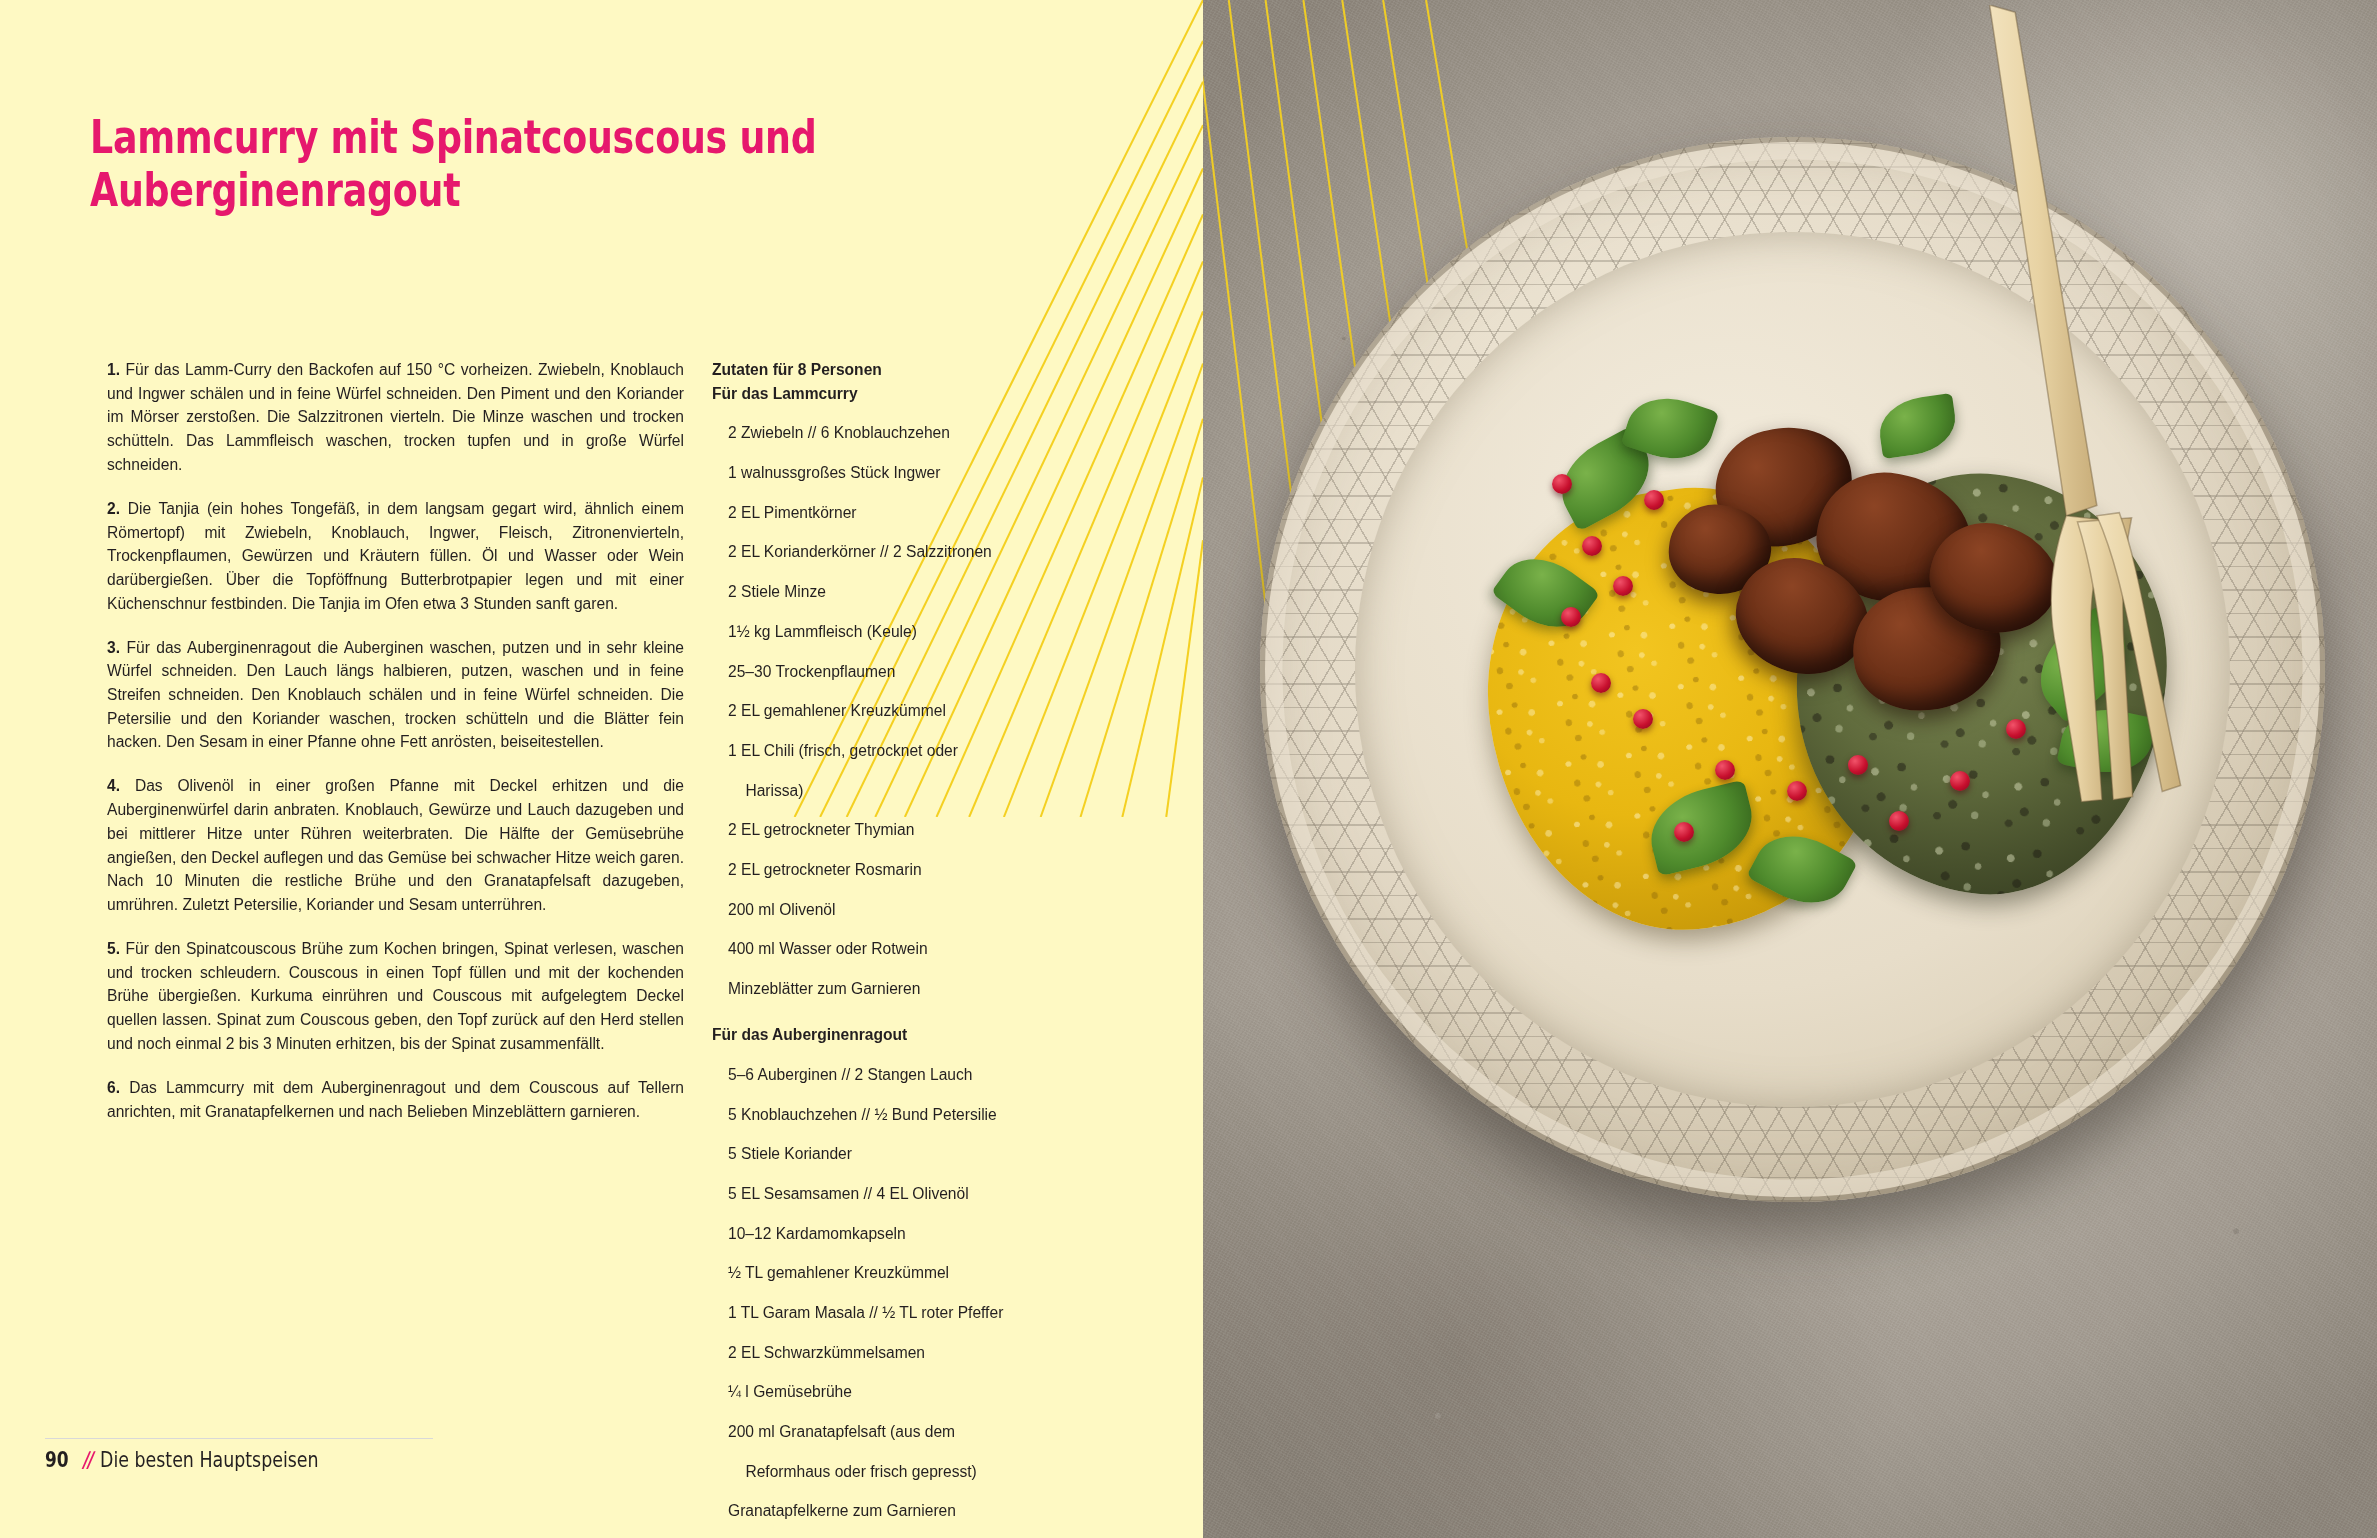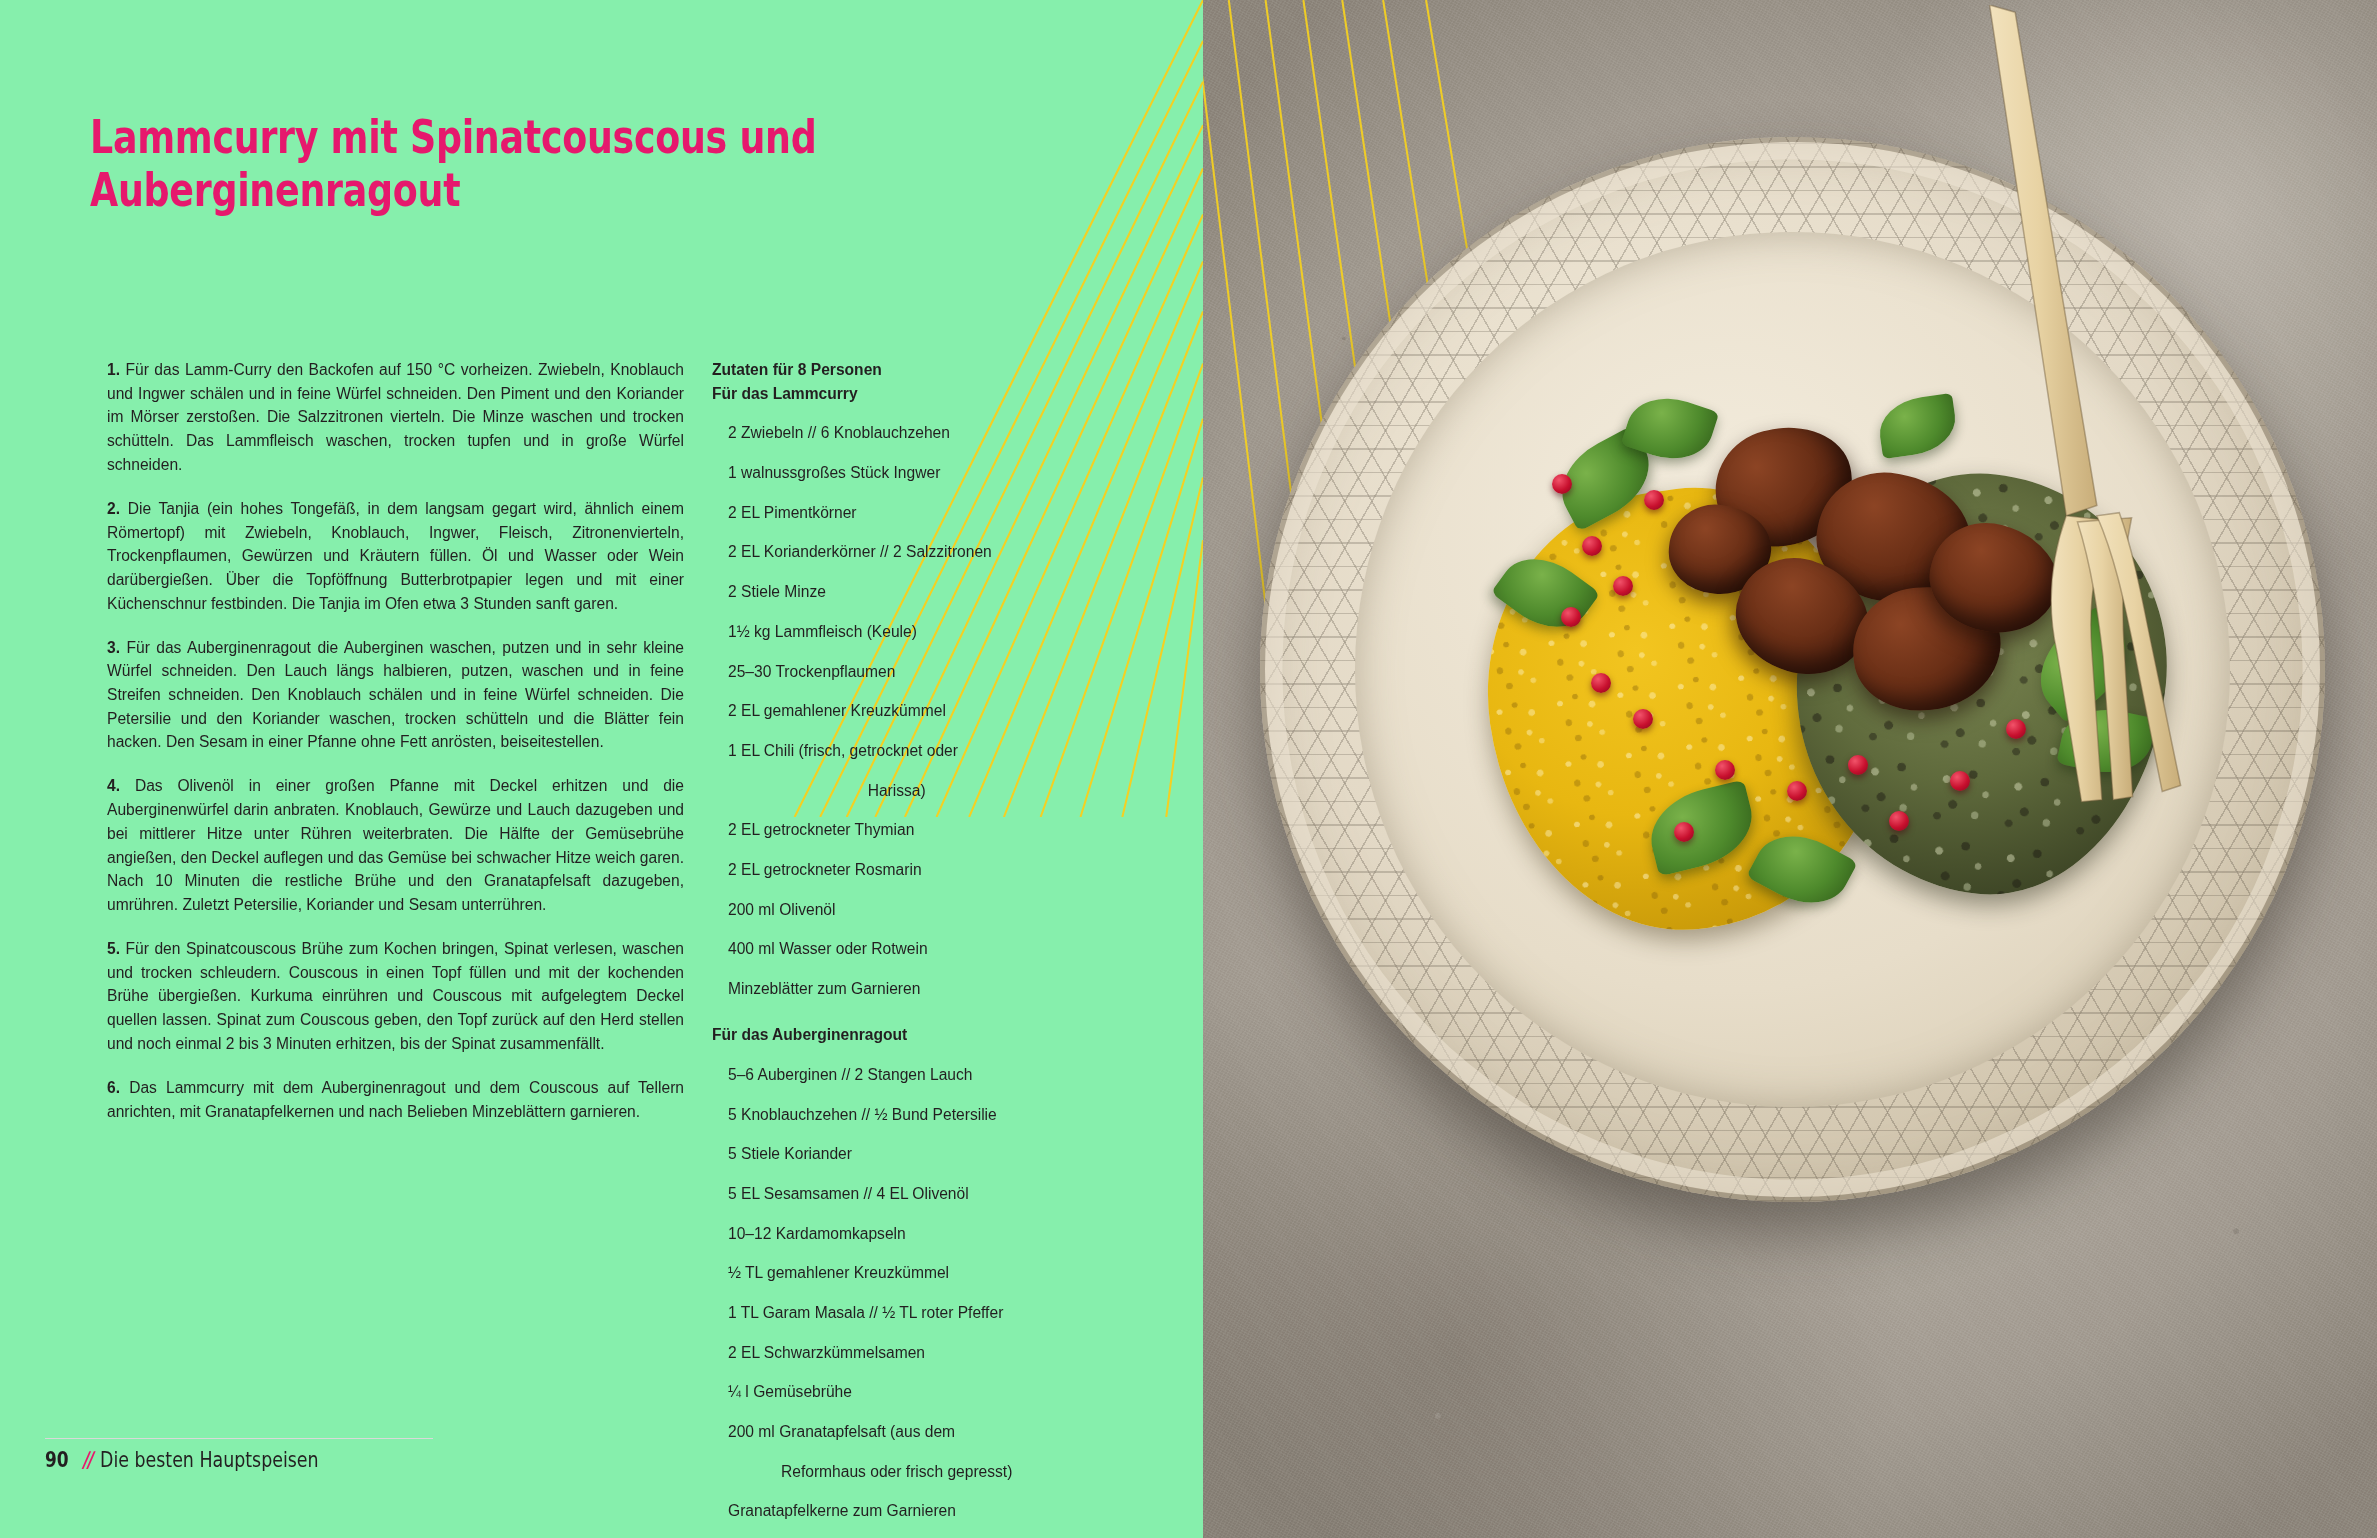--- a/index.html
+++ b/index.html
@@ -19,21 +19,21 @@
     position: absolute;
     inset: 0;
     display: flex;
   }
 
   
   .left-page {
     position: relative;
     width: 1203px;
     height: 1539px;
-    background: #86efac;
+    background: #fef9c3;
     overflow: hidden;
     flex: 0 0 auto;
   }
 
   
   .line-fan {
     position: absolute;
     top: 0;
     right: 0;
     width: 536px;
@@ -97,21 +97,20 @@
     margin: 0;
   }
   .ing-line {
     color: #231f20;
     font-size: 15.6px;
     line-height: 1.52;
     margin: 16px;
   }
   .ing-line.indent {
     padding-left: 17.4px;
-    text-align: center;
   }
   .ing-group {
     margin-bottom: 22.5px;
   }
   .ing-group:last-child {
     margin-bottom: 0;
   }
 
   .footer {
     position: absolute;

